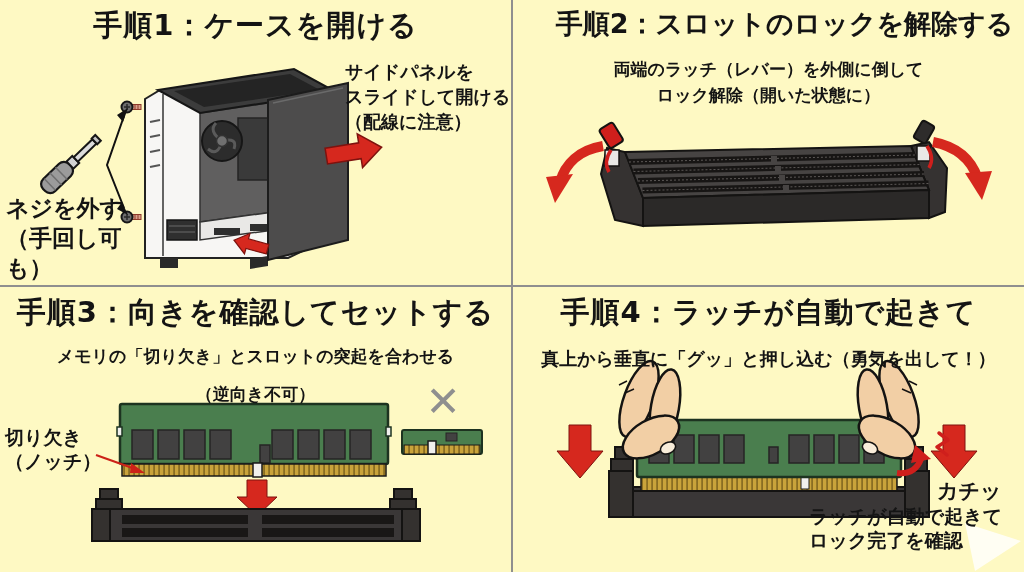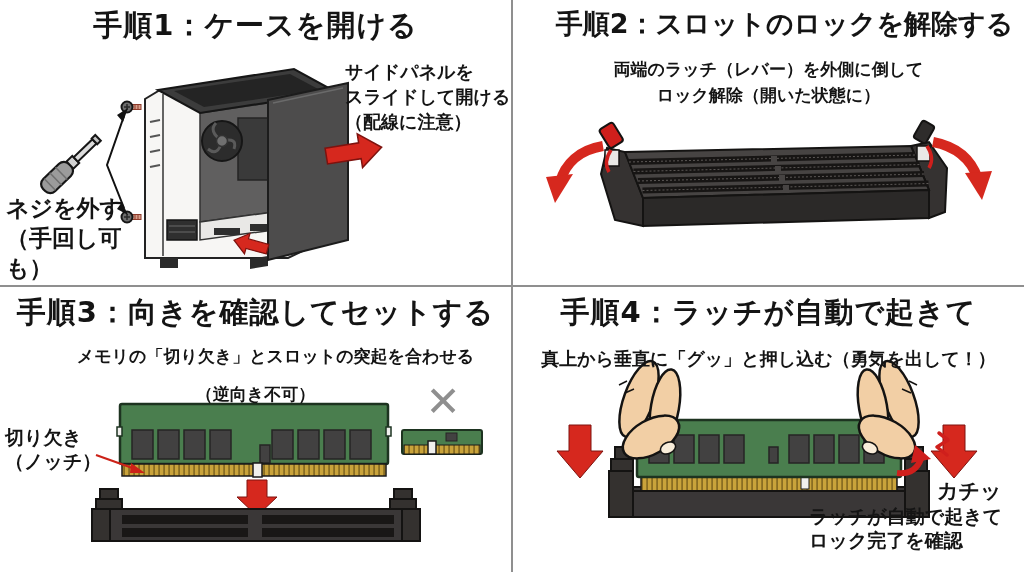--- a/index.html
+++ b/index.html
@@ -8,21 +8,21 @@
     width:1024px;height:572px;
     display:grid;
     grid-template-columns:511px 511px;
     grid-template-rows:285px 285px;
     gap:2px;
     background:#8f8f8f;
     font-family:"DejaVu Sans","Liberation Sans",sans-serif;
     color:#141414;
     overflow:hidden;
   }
-  .panel{position:relative;background:#ffffff;overflow:hidden;}
+  .panel{position:relative;background:#fef9c3;overflow:hidden;}
   .panel svg{position:absolute;inset:0;width:511px;height:285px;}
   .title{
     position:absolute;top:6px;left:0;width:100%;margin:0;
     text-align:center;font-size:29px;font-weight:800;letter-spacing:1px;
     color:#141414;z-index:3;
   }
   .title--long{font-size:27px;letter-spacing:0;margin-left:16px;}
   .sub{
     position:absolute;left:0;width:100%;text-align:center;
     font-size:17px;font-weight:800;z-index:3;
@@ -189,21 +189,21 @@
       </g>
       <g>
         <path d="M 420,142 C 446,147 459,161 465,179" stroke="#d6281e" stroke-width="10" fill="none"></path>
         <polygon points="452,173 479,171 469,200" fill="#d6281e"></polygon>
       </g>
     </svg>
   </section>
 
   <section class="panel">
     <h2 class="title">手順3：向きを確認してセットする</h2>
-    <div class="sub" style="top:58px;padding-left:20px;">メモリの「切り欠き」とスロットの突起を合わせる</div>
+    <div class="sub" style="top:58px;">メモリの「切り欠き」とスロットの突起を合わせる</div>
     <div class="sub" style="top:96px;">（逆向き不可）</div>
 
     <svg viewBox="0 0 511 285">
       <defs>
         <pattern id="gold3" width="5" height="14" patternUnits="userSpaceOnUse">
           <rect width="5" height="14" fill="#c9a33b"></rect>
           <rect x="3.2" width="1.8" height="14" fill="#8a6d22"></rect>
         </pattern>
       </defs>
 

